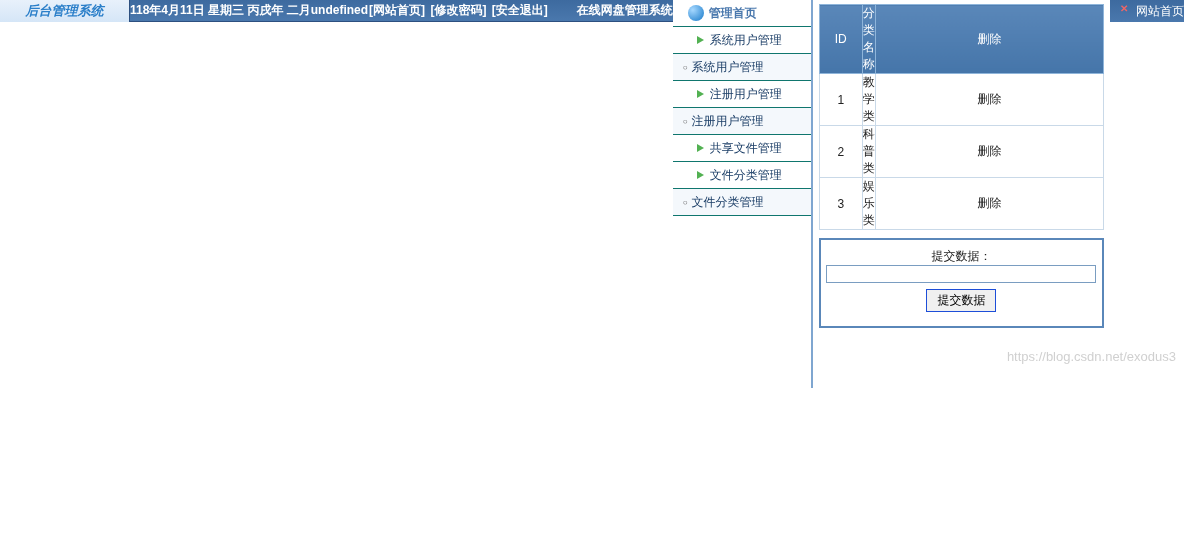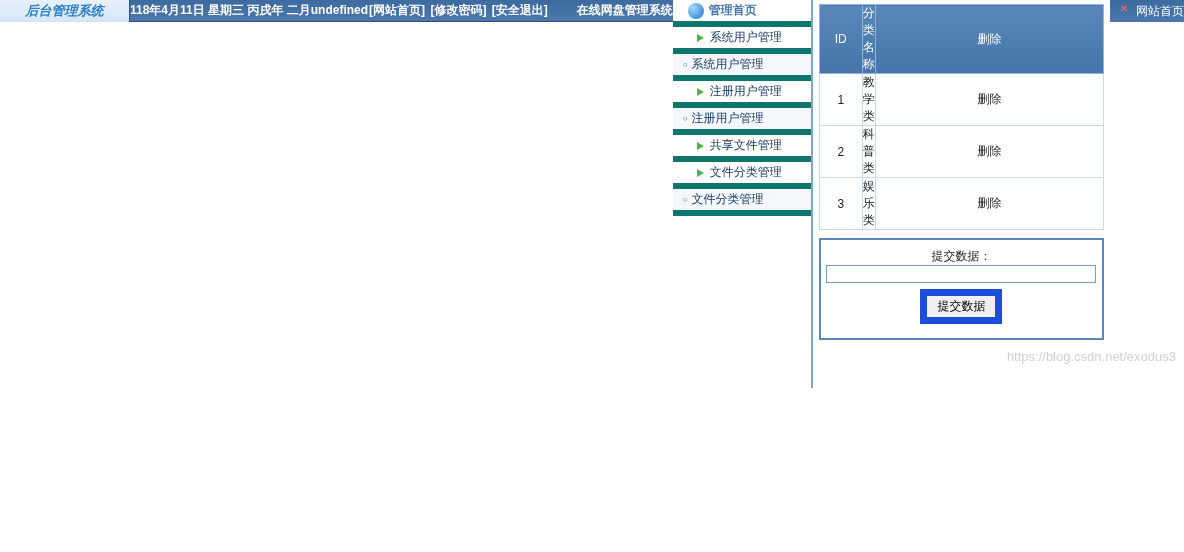--- a/index.html
+++ b/index.html
@@ -13,21 +13,21 @@
 .top-links { padding-right: 8px; font-weight: bold; }
 .top-links a { color: #fff; text-decoration: none; margin: 0 1px; cursor: pointer; }
 
 .subbar { height: 22px; background: linear-gradient(#3d6a9f, #4a78ad); display: flex; align-items: center; color: #fff; font-size: 12px; border-bottom: 1px solid #2d5080; }
 .subbar-title { padding-left: 20px; font-weight: bold; }
 
 .body-area { flex: 1; display: flex; overflow: hidden; }
 
 .sidebar { width: 140px; background: #fff; border-right: 2px solid #7fa6d0; display: flex; flex-direction: column; }
 .menu { list-style: none; }
-.menu li { height: 27px; display: flex; align-items: center; border-bottom: 6px solid #0f766e; padding-left: 18px; cursor: pointer; color: #1a3d66; position: relative; }
+.menu li { height: 27px; display: flex; align-items: center; border-bottom: 1px solid #0f766e; padding-left: 18px; cursor: pointer; color: #1a3d66; position: relative; }
 .menu li.home { color: #4a78ad; font-weight: bold; padding-left: 36px; }
 .menu li.parent { padding-left: 10px; background: #f4f8fc; }
 .menu li.parent::before { content: "○"; font-size: 8px; color: #555; margin-right: 4px; }
 .menu li.child { padding-left: 24px; }
 .globe { width: 16px; height: 16px; position: absolute; left: 15px; background: radial-gradient(circle at 30% 30%, #a6d8ff, #1779c9); border-radius: 50%; }
 .arrow { width: 0; height: 0; border-top: 4px solid transparent; border-bottom: 4px solid transparent; border-left: 7px solid #52b152; margin-right: 6px; }
 .arrow::after { content: ""; position: absolute; }
 
 .main { flex: 1; padding: 4px 6px; overflow: auto; }
 
@@ -35,21 +35,21 @@
 .tbl th { background: linear-gradient(#5a87b9, #4575a9); color: #fff; font-weight: normal; height: 20px; border: 1px solid #8fb5da; font-size: 12px; }
 .tbl td { border: 1px solid #c9d9e8; height: 19px; text-align: center; color: #222; }
 .tbl td a { color: #222; text-decoration: none; cursor: pointer; }
 .col-id { width: 60px; }
 .col-del { width: 350px; }
 
 .form-box { margin-top: 8px; border: 2px solid #5a87b9; padding: 8px 0; text-align: center; }
 .form-row { margin-bottom: 6px; }
 .form-row label { color: #222; }
 .form-row input[type=text] { width: 270px; height: 18px; border: 1px solid #7a9dc1; padding: 0 4px; }
-.submit-btn { padding: 2px 10px; background: #f0f0f0; border: 7px solid #1d4ed8; cursor: pointer; font-size: 12px; }
+.submit-btn { padding: 2px 10px; background: #f0f0f0; border: 1px solid #1d4ed8; cursor: pointer; font-size: 12px; }
 
 .footer { height: 22px; background: linear-gradient(#3d6a9f, #4a78ad); display: flex; align-items: center; color: #fff; font-size: 12px; }
 .footer-close { padding-left: 26px; cursor: pointer; position: relative; }
 .footer-close::before { content: "✕"; position: absolute; left: 10px; color: #e66; font-weight: bold; font-size: 10px; }
 
 .watermark { position: absolute; right: 8px; bottom: 24px; color: #d0d0d0; font-size: 13px; pointer-events: none; }
 </style>
 </head>
 <body>
 

